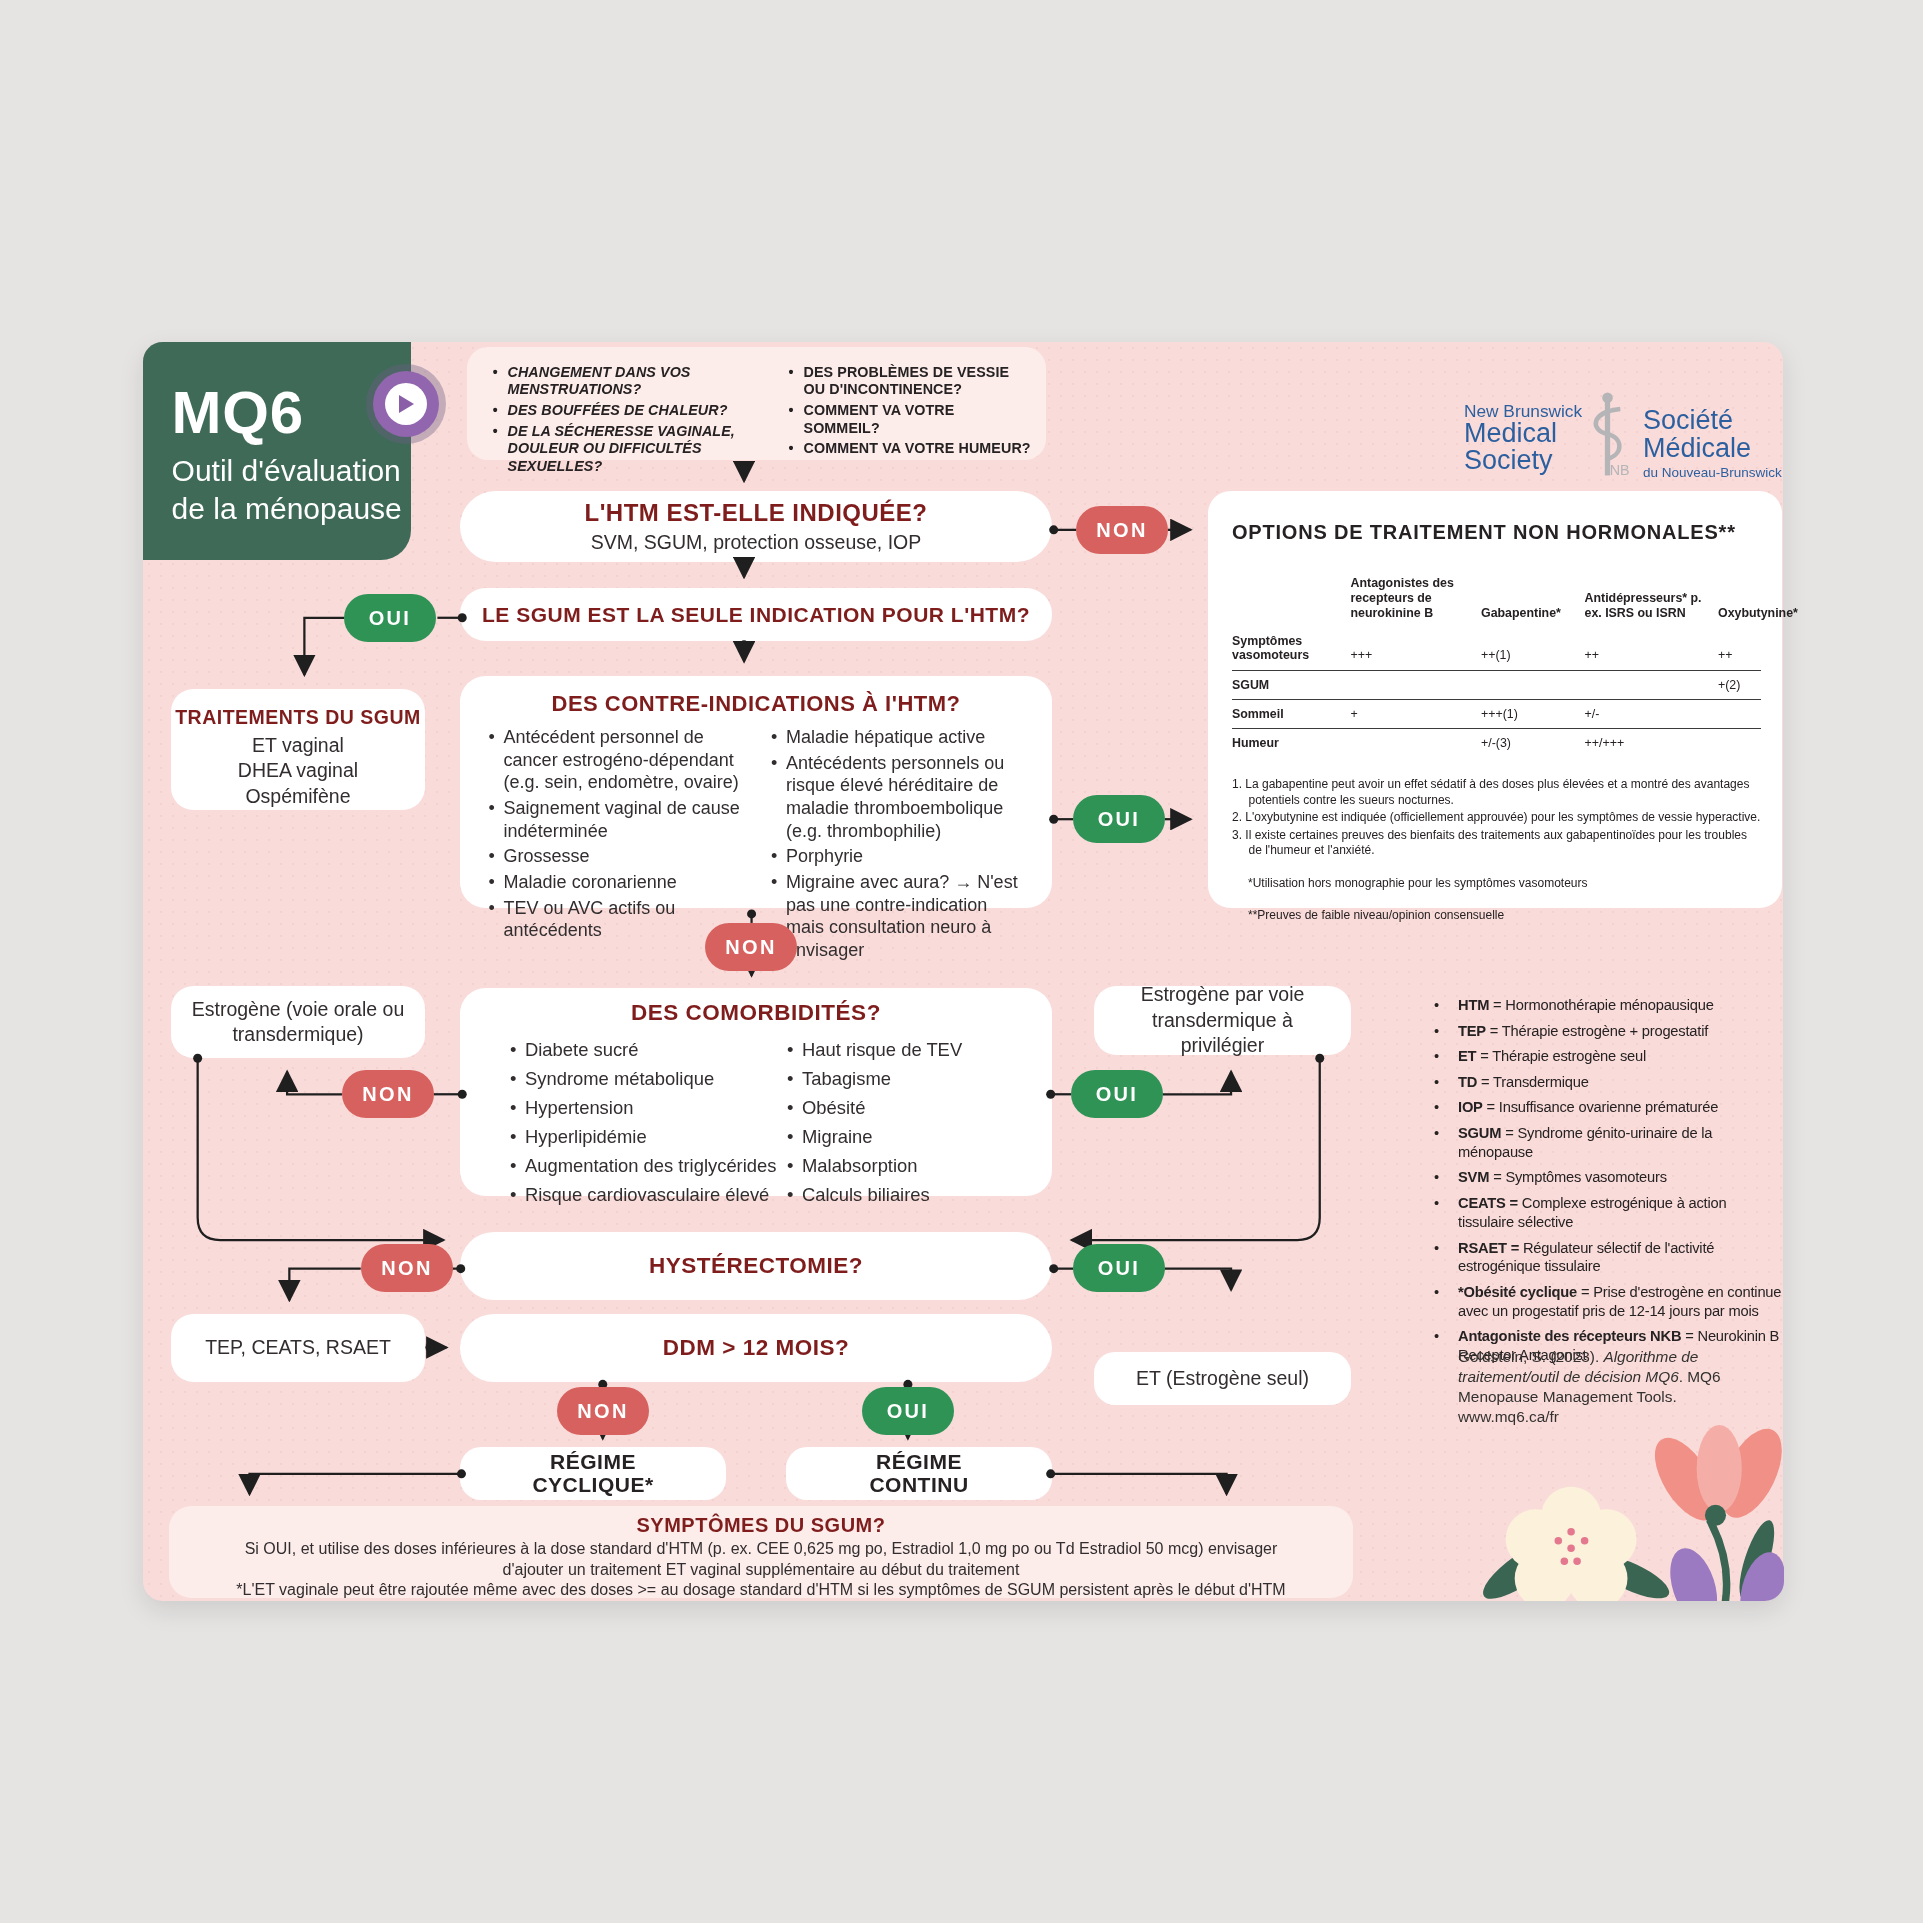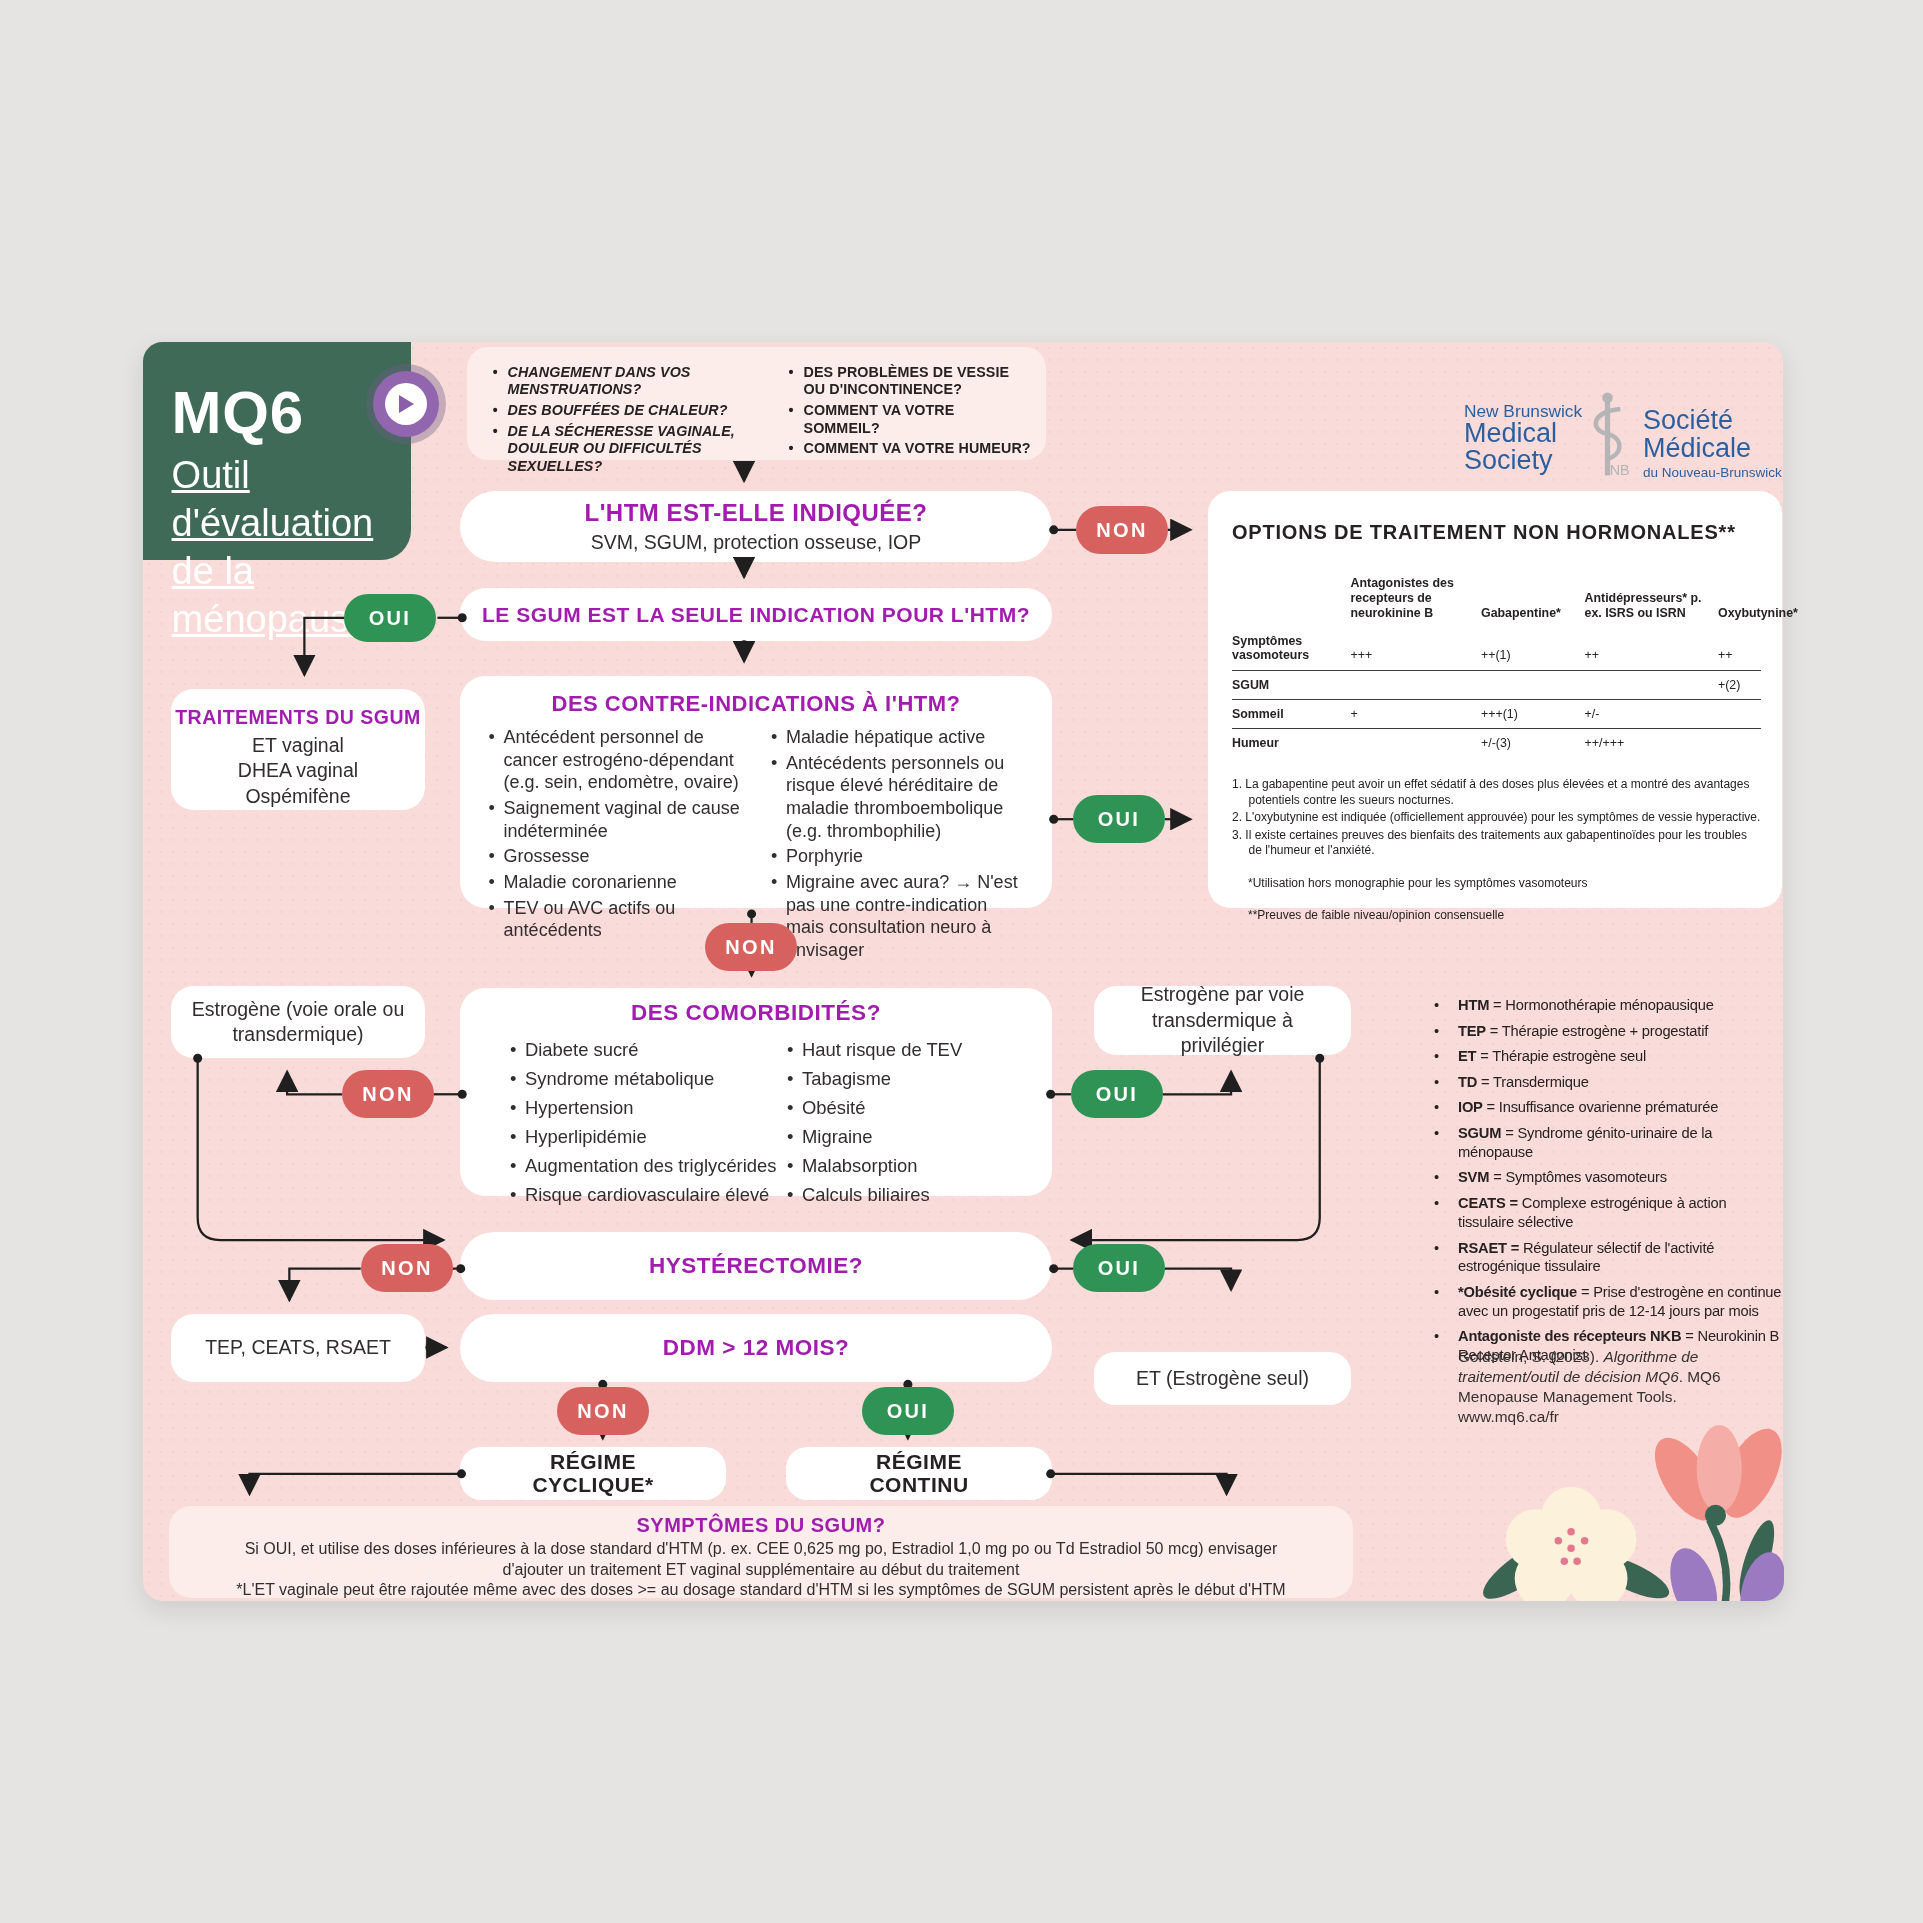--- a/index.html
+++ b/index.html
@@ -5,37 +5,37 @@
   html,body{margin:0;padding:0;background:#e5e4e3;}
   .canvas{position:relative;width:1924px;height:1924px;background:#e5e4e3;overflow:hidden;
           font-family:"Liberation Sans",sans-serif;color:#2b2627;}
   .poster{position:absolute;left:143px;top:342px;width:1640px;height:1259px;background:#f9dcda;
           border-radius:19.5px;box-shadow:0 9px 25.6px rgba(0,0,0,0.10);z-index:1;
           background-image:radial-gradient(rgba(180,110,110,0.10) 0.9px, transparent 1px);
           background-size:12px 12px;}
   .green-block{position:absolute;left:143px;top:342px;width:268px;height:218px;background:#3f6a58;
           border-radius:19.5px 0 30px 0;z-index:2;}
   .mq6{position:absolute;left:28.6px;top:36px;font-size:60px;font-weight:800;color:#fff;letter-spacing:0.8px;}
-  .mq6sub{position:absolute;left:28.6px;top:110px;font-size:38px;color:#fff;line-height:1.26;font-weight:400;text-decoration:underline;}
+  .mq6sub{position:absolute;left:28.6px;top:110px;font-size:30px;color:#fff;line-height:1.26;font-weight:400;}
   .play{position:absolute;left:366px;top:364px;width:80px;height:80px;z-index:4;cursor:pointer;}
   .play-outer{position:absolute;left:0;top:0;width:80px;height:80px;border-radius:50%;background:rgba(108,94,130,0.38);}
   .play-ring{position:absolute;left:6.8px;top:6.8px;width:66px;height:66px;border-radius:50%;background:#9166ae;}
   .play-core{position:absolute;left:19px;top:19px;width:42px;height:42px;border-radius:50%;background:#fff;}
   .play-tri{position:absolute;left:33px;top:31px;width:0;height:0;border-left:15px solid #8a5fa8;
             border-top:9px solid transparent;border-bottom:9px solid transparent;}
   
   .nbms{position:absolute;left:1464px;top:403px;color:#2b5f9f;line-height:1.0;z-index:2;}
   .nbms .l1{font-size:17.3px;}.nbms .l2,.nbms .l3{font-size:27px;}
   .smnb{position:absolute;left:1643px;top:406px;color:#2b5f9f;line-height:1.05;z-index:2;}
   .smnb .l1,.smnb .l2{font-size:27px;}.smnb .l3{font-size:13.5px;margin-top:3px;}
   .cadu{position:absolute;left:1584px;top:391px;z-index:2;}
   
   .wbox{position:absolute;background:#fff;z-index:2;}
   .qbox{display:flex;flex-direction:column;align-items:center;justify-content:center;text-align:center;}
-  .qtitle{font-weight:800;letter-spacing:0.5px;font-size:22.5px;color:#a21caf;}
+  .qtitle{font-weight:800;letter-spacing:0.5px;font-size:22.5px;color:#7f1d1d;}
   .qsub{font-size:19.5px;margin-top:4.5px;color:#322d2e;}
   .pinkbox{background:#fcedeb;}
   ul.blist{list-style:none;margin:0;padding:0;}
   ul.blist li{position:relative;padding-left:18px;margin-bottom:3px;}
   ul.blist li::before{content:"•";position:absolute;left:3px;top:0;}
   .introUL li{font-weight:700;font-size:14.3px;line-height:1.24;color:#262122;letter-spacing:0.1px;margin-bottom:4.5px;}
   .cbl li{font-size:18px;line-height:1.26;margin-bottom:6px;color:#322d2e;}
   .cml li{font-size:18.4px;line-height:1.42;margin-bottom:0;color:#322d2e;}
   
   .badge{position:absolute;width:92px;height:48px;border-radius:24px;color:#fff;font-weight:700;

